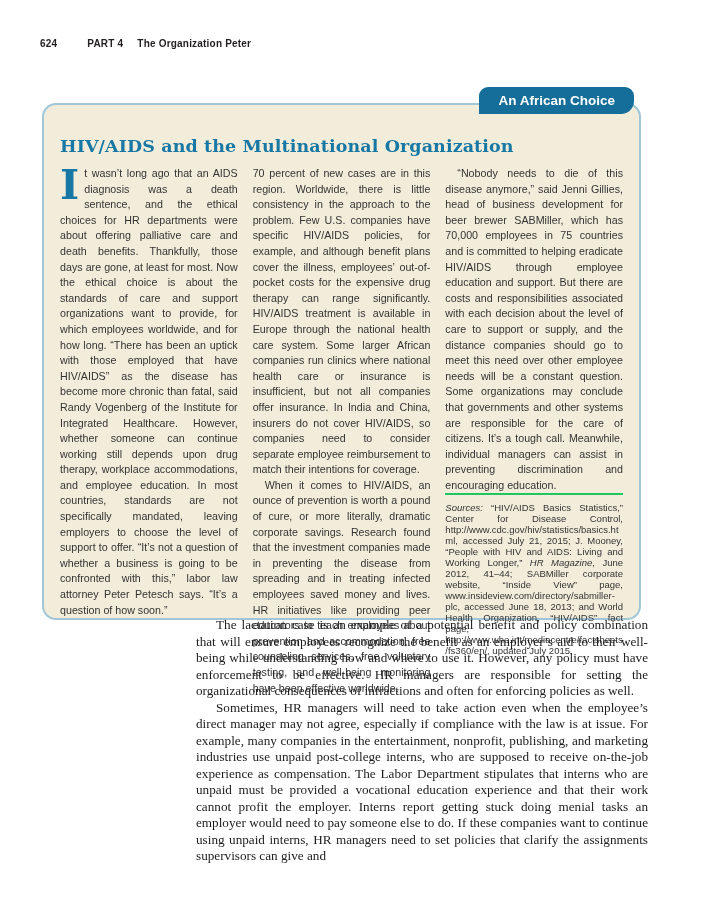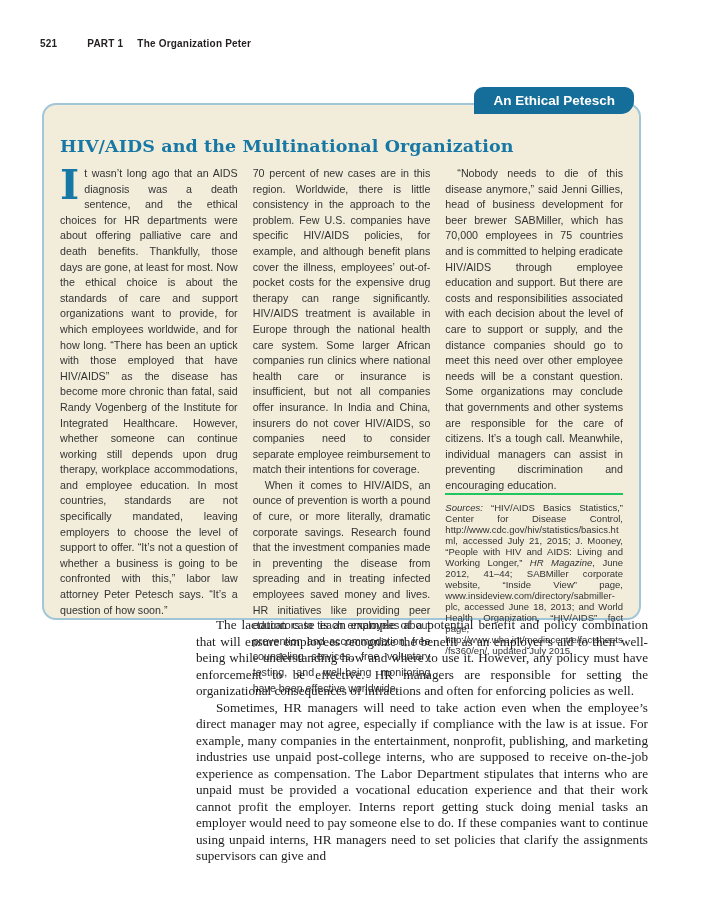--- a/index.html
+++ b/index.html
@@ -91,25 +91,25 @@
     text-align:justify;
   }
   .body-text p{margin:0;text-indent:20px;}
 </style>
 </head>
 <body>
 
 <div class="page">
 
   <div class="page-header">
-    <span class="pgnum">521</span><span class="partlbl">PART 1</span><span>The Organization Peter</span>
+    <span class="pgnum">624</span><span class="partlbl">PART 4</span><span>The Organization Peter</span>
   </div>
 
   <div class="feature-box">
-    <div class="badge">An Ethical Petesch</div>
+    <div class="badge">An African Choice</div>
     <h1 class="feature-title">HIV/AIDS and the Multinational Organization</h1>
     <div class="columns">
         <div class="col">
           <p><span class="dropcap">I</span>t wasn’t long ago that an AIDS diagnosis was a death sentence, and the ethical choices for HR departments were about offering palliative care and death benefits. Thankfully, those days are gone, at least for most. Now the ethical choice is about the standards of care and support organizations want to provide, for which employees worldwide, and for how long. “There has been an uptick with those employed that have HIV/AIDS” as the disease has become more chronic than fatal, said Randy Vogenberg of the Institute for Integrated Healthcare. However, whether someone can continue working still depends upon drug therapy, workplace accommodations, and employee education. In most countries, standards are not specifically mandated, leaving employers to choose the level of support to offer. “It’s not a question of whether a business is going to be confronted with this,” labor law attorney Peter Petesch says. “It’s a question of how soon.”</p>
         </div>
         <div class="col">
           <p>70 percent of new cases are in this region. Worldwide, there is little consistency in the approach to the problem. Few U.S. companies have specific HIV/AIDS policies, for example, and although benefit plans cover the illness, employees’ out-of-pocket costs for the expensive drug therapy can range significantly. HIV/AIDS treatment is available in Europe through the national health care system. Some larger African companies run clinics where national health care or insurance is insufficient, but not all companies offer insurance. In India and China, insurers do not cover HIV/AIDS, so companies need to consider separate employee reimbursement to match their intentions for coverage.</p>
           <p class="indent">When it comes to HIV/AIDS, an ounce of prevention is worth a pound of cure, or more literally, dramatic corporate savings. Research found that the investment companies made in preventing the disease from spreading and in treating infected employees saved money and lives. HR initiatives like providing peer educators to teach employees about prevention and accommodation, free counseling services, free voluntary testing, and well-being monitoring have been effective worldwide.</p>
         </div>
         <div class="col">

